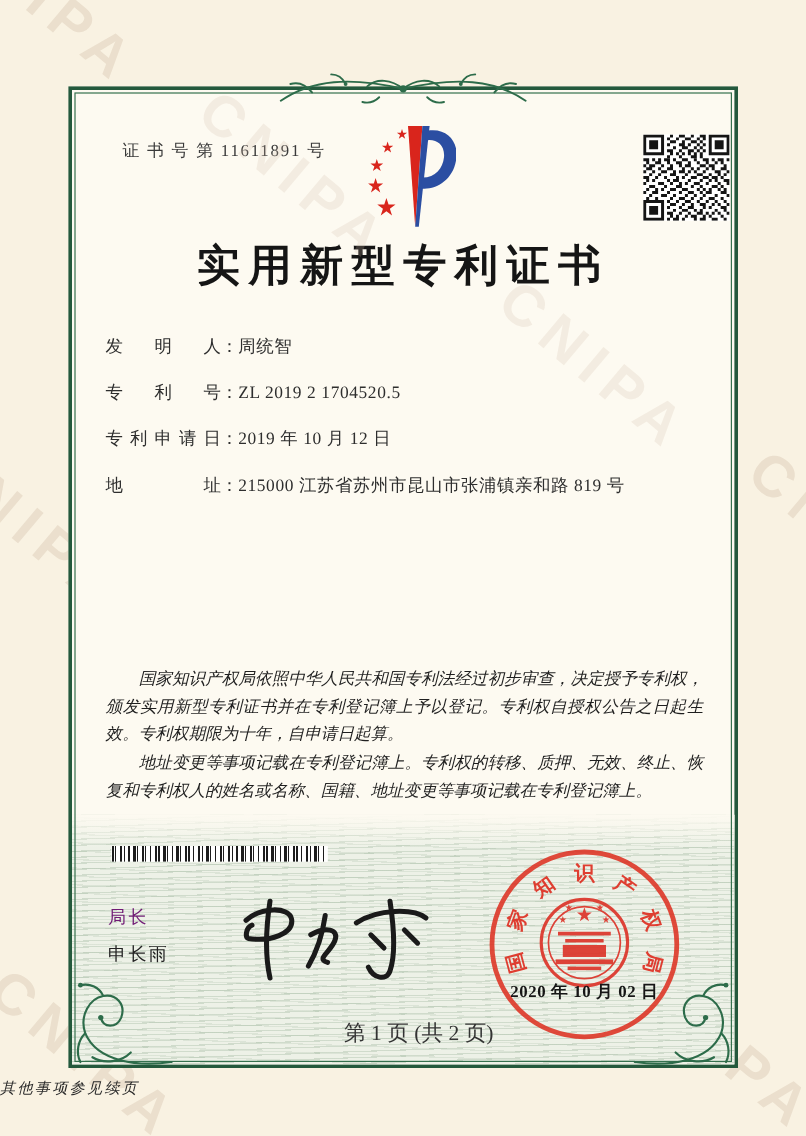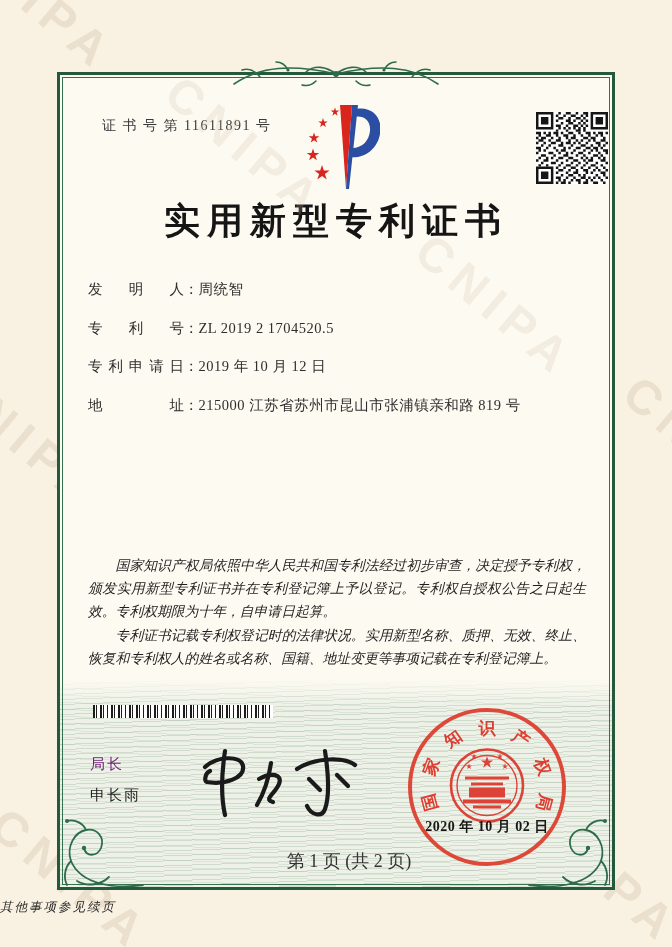--- a/index.html
+++ b/index.html
@@ -160,21 +160,21 @@
       <div class="frow">
         <span class="flabel">专利申请日</span><span class="fcolon">：</span><span class="fvalue">2019 年 10 月 12 日</span>
       </div>
       <div class="frow">
         <span class="flabel">地址</span><span class="fcolon">：</span><span class="fvalue">215000 江苏省苏州市昆山市张浦镇亲和路 819 号</span>
       </div>
     </div>
 
     <div class="body-text">
       <p>国家知识产权局依照中华人民共和国专利法经过初步审查，决定授予专利权，颁发实用新型专利证书并在专利登记簿上予以登记。专利权自授权公告之日起生效。专利权期限为十年，自申请日起算。</p>
-      <p>专利证书记载专利权登记时的法律状况。实用新型名称、质押、无效、终止、恢复和专利权人的姓名或名称、国籍、地址变更等事项记载在专利登记簿上。</p>
+      <p>地址变更等事项记载在专利登记簿上。专利权的转移、质押、无效、终止、恢复和专利权人的姓名或名称、国籍、地址变更等事项记载在专利登记簿上。</p>
     </div>
 
     <div class="barcode"></div>
 
     <div class="sig-title">局长</div>
     <div class="sig-name">申长雨</div>
 
     <svg class="signature" width="168" height="82" viewBox="0 0 168 82">
       <g stroke="#1a1a1a" stroke-width="4.2" fill="none" stroke-linecap="round" stroke-linejoin="round">
         <path d="M30 8 C27 28 25 50 30 72"></path>

